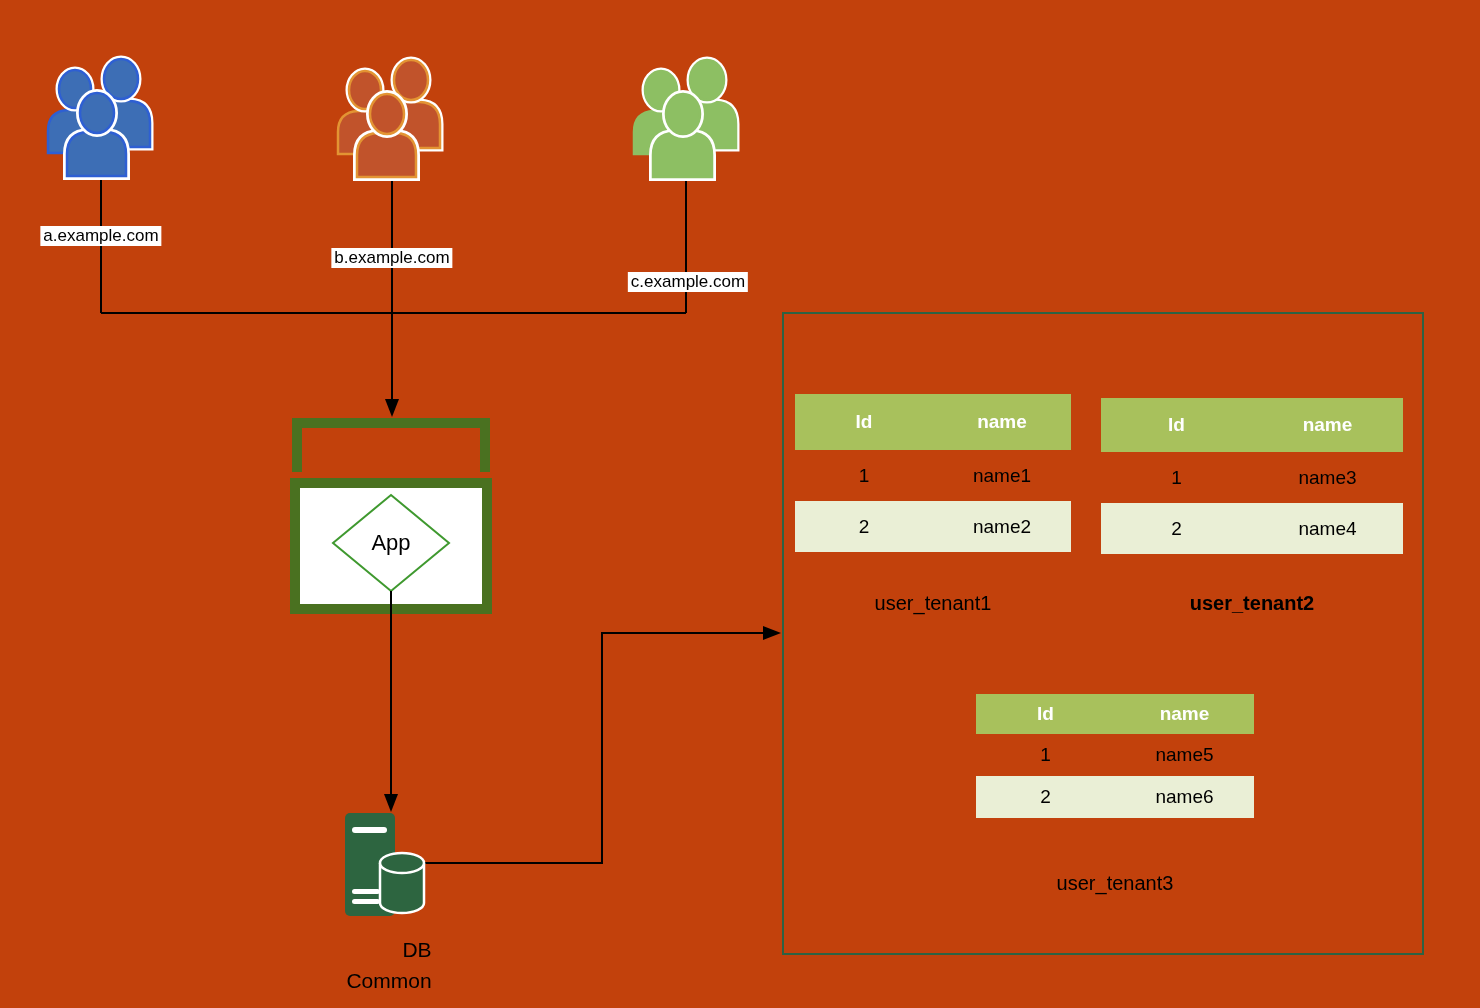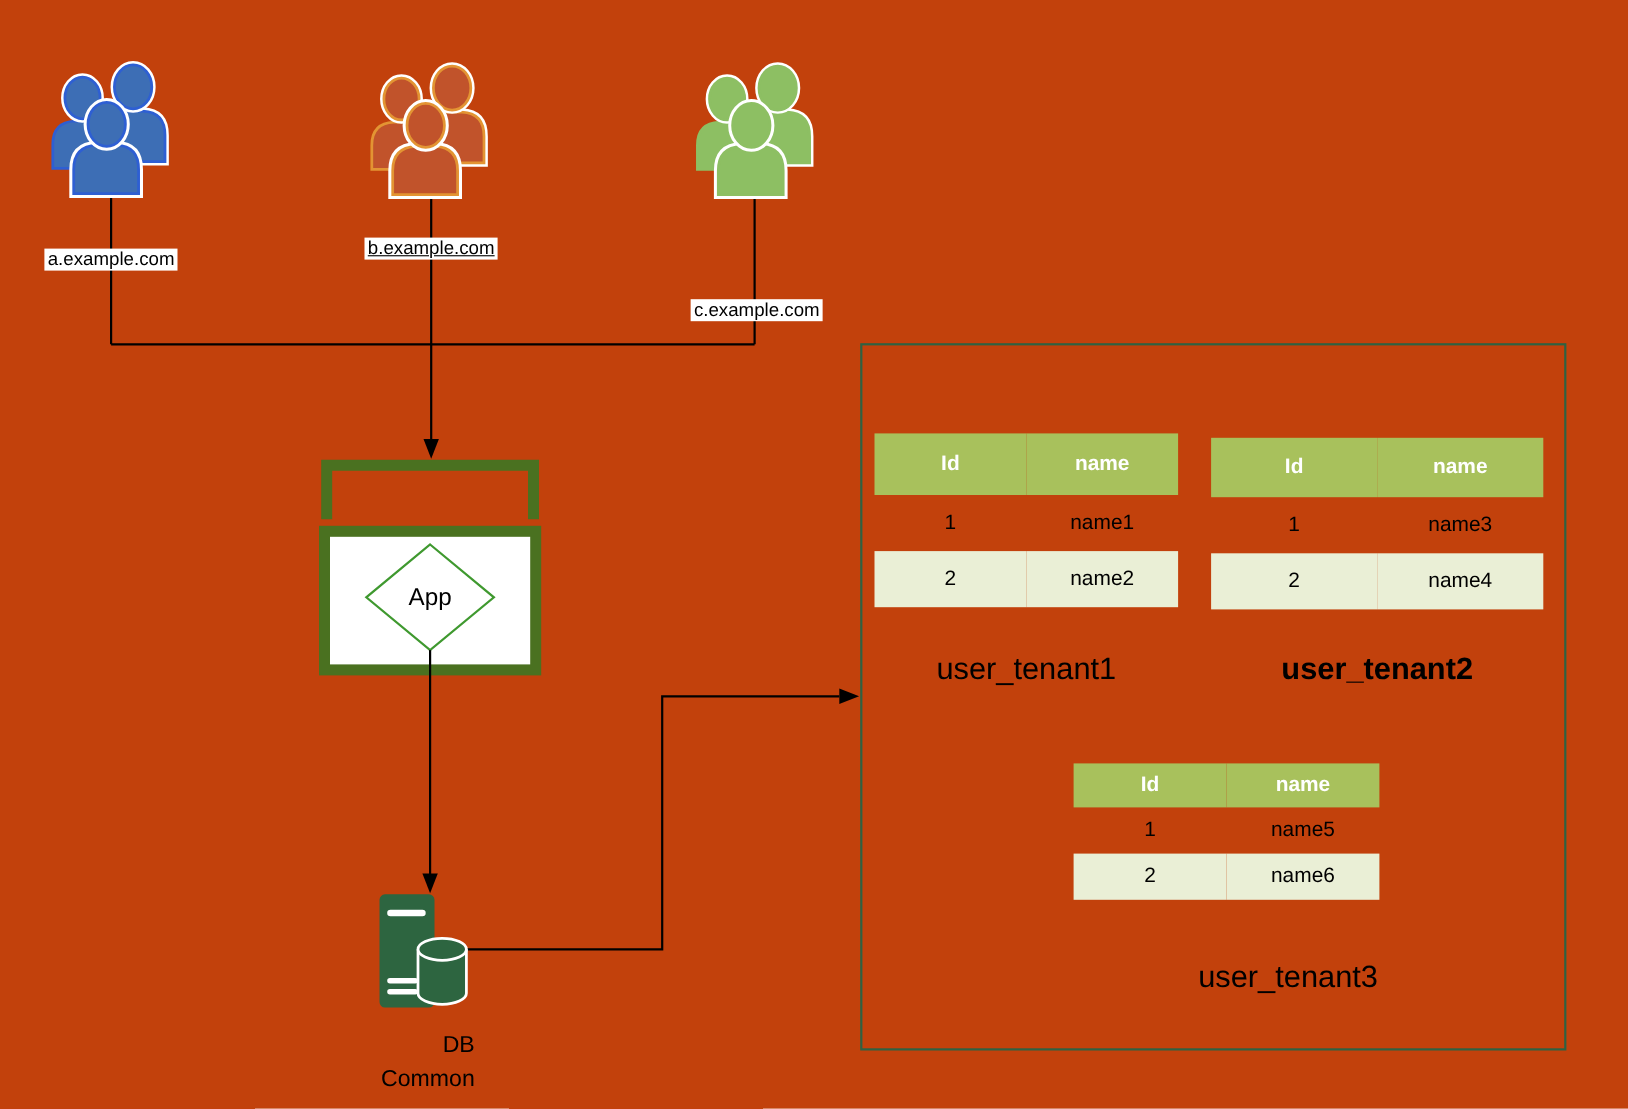--- a/index.html
+++ b/index.html
@@ -4,28 +4,28 @@
 <style>
   html,body{margin:0;padding:0;background:#fff;}
   .canvas{
     position:relative;width:1480px;height:1008px;background:#c2410c;
     font-family:"Liberation Sans","DejaVu Sans",sans-serif;color:#000;overflow:hidden;
   }
   .layer{position:absolute;left:0;top:0;}
   .label{position:absolute;white-space:nowrap;}
   .client-label{transform:translateX(-50%);background:#fff;padding:0 3px;font-size:17px;}
   #client-a-label{left:101px;top:226px;}
-  #client-b-label{left:392px;top:216px;text-decoration:underline;}
+  #client-b-label{left:392px;top:248px;}
   #client-c-label{left:688px;top:226px;margin-top:46px;}
   .app-label{left:391px;top:530px;transform:translateX(-50%);font-size:22px;}
   .db-label{left:389px;top:934px;transform:translateX(-50%);font-size:21px;line-height:31px;text-align:right;}
-  .tenant-label{transform:translateX(-50%);font-size:28px;}
+  .tenant-label{transform:translateX(-50%);font-size:20px;}
   #tenant1-label{left:933px;top:592px;}
   #tenant2-label{left:1252px;top:592px;font-weight:bold;}
-  #tenant3-label{left:1171px;top:872px;}
+  #tenant3-label{left:1115px;top:872px;}
   table.tenant{position:absolute;border-collapse:collapse;table-layout:fixed;font-size:19px;}
   table.tenant th,table.tenant td{width:50%;text-align:center;vertical-align:middle;padding:0;}
   table.tenant th{background:var(--table-header-bg);color:var(--table-header-text);font-weight:bold;}
   table.tenant tr.alt td{background:var(--table-row-alt-bg);}
   #table1{left:795px;top:394px;width:276px;}
   #table2{left:1101px;top:398px;width:302px;}
   #table3{left:976px;top:694px;width:278px;}
   #table1 th{height:56px;} #table1 td{height:51px;}
   #table2 th{height:54px;} #table2 td{height:51px;}
   #table3 th{height:40px;} #table3 td{height:42px;}

